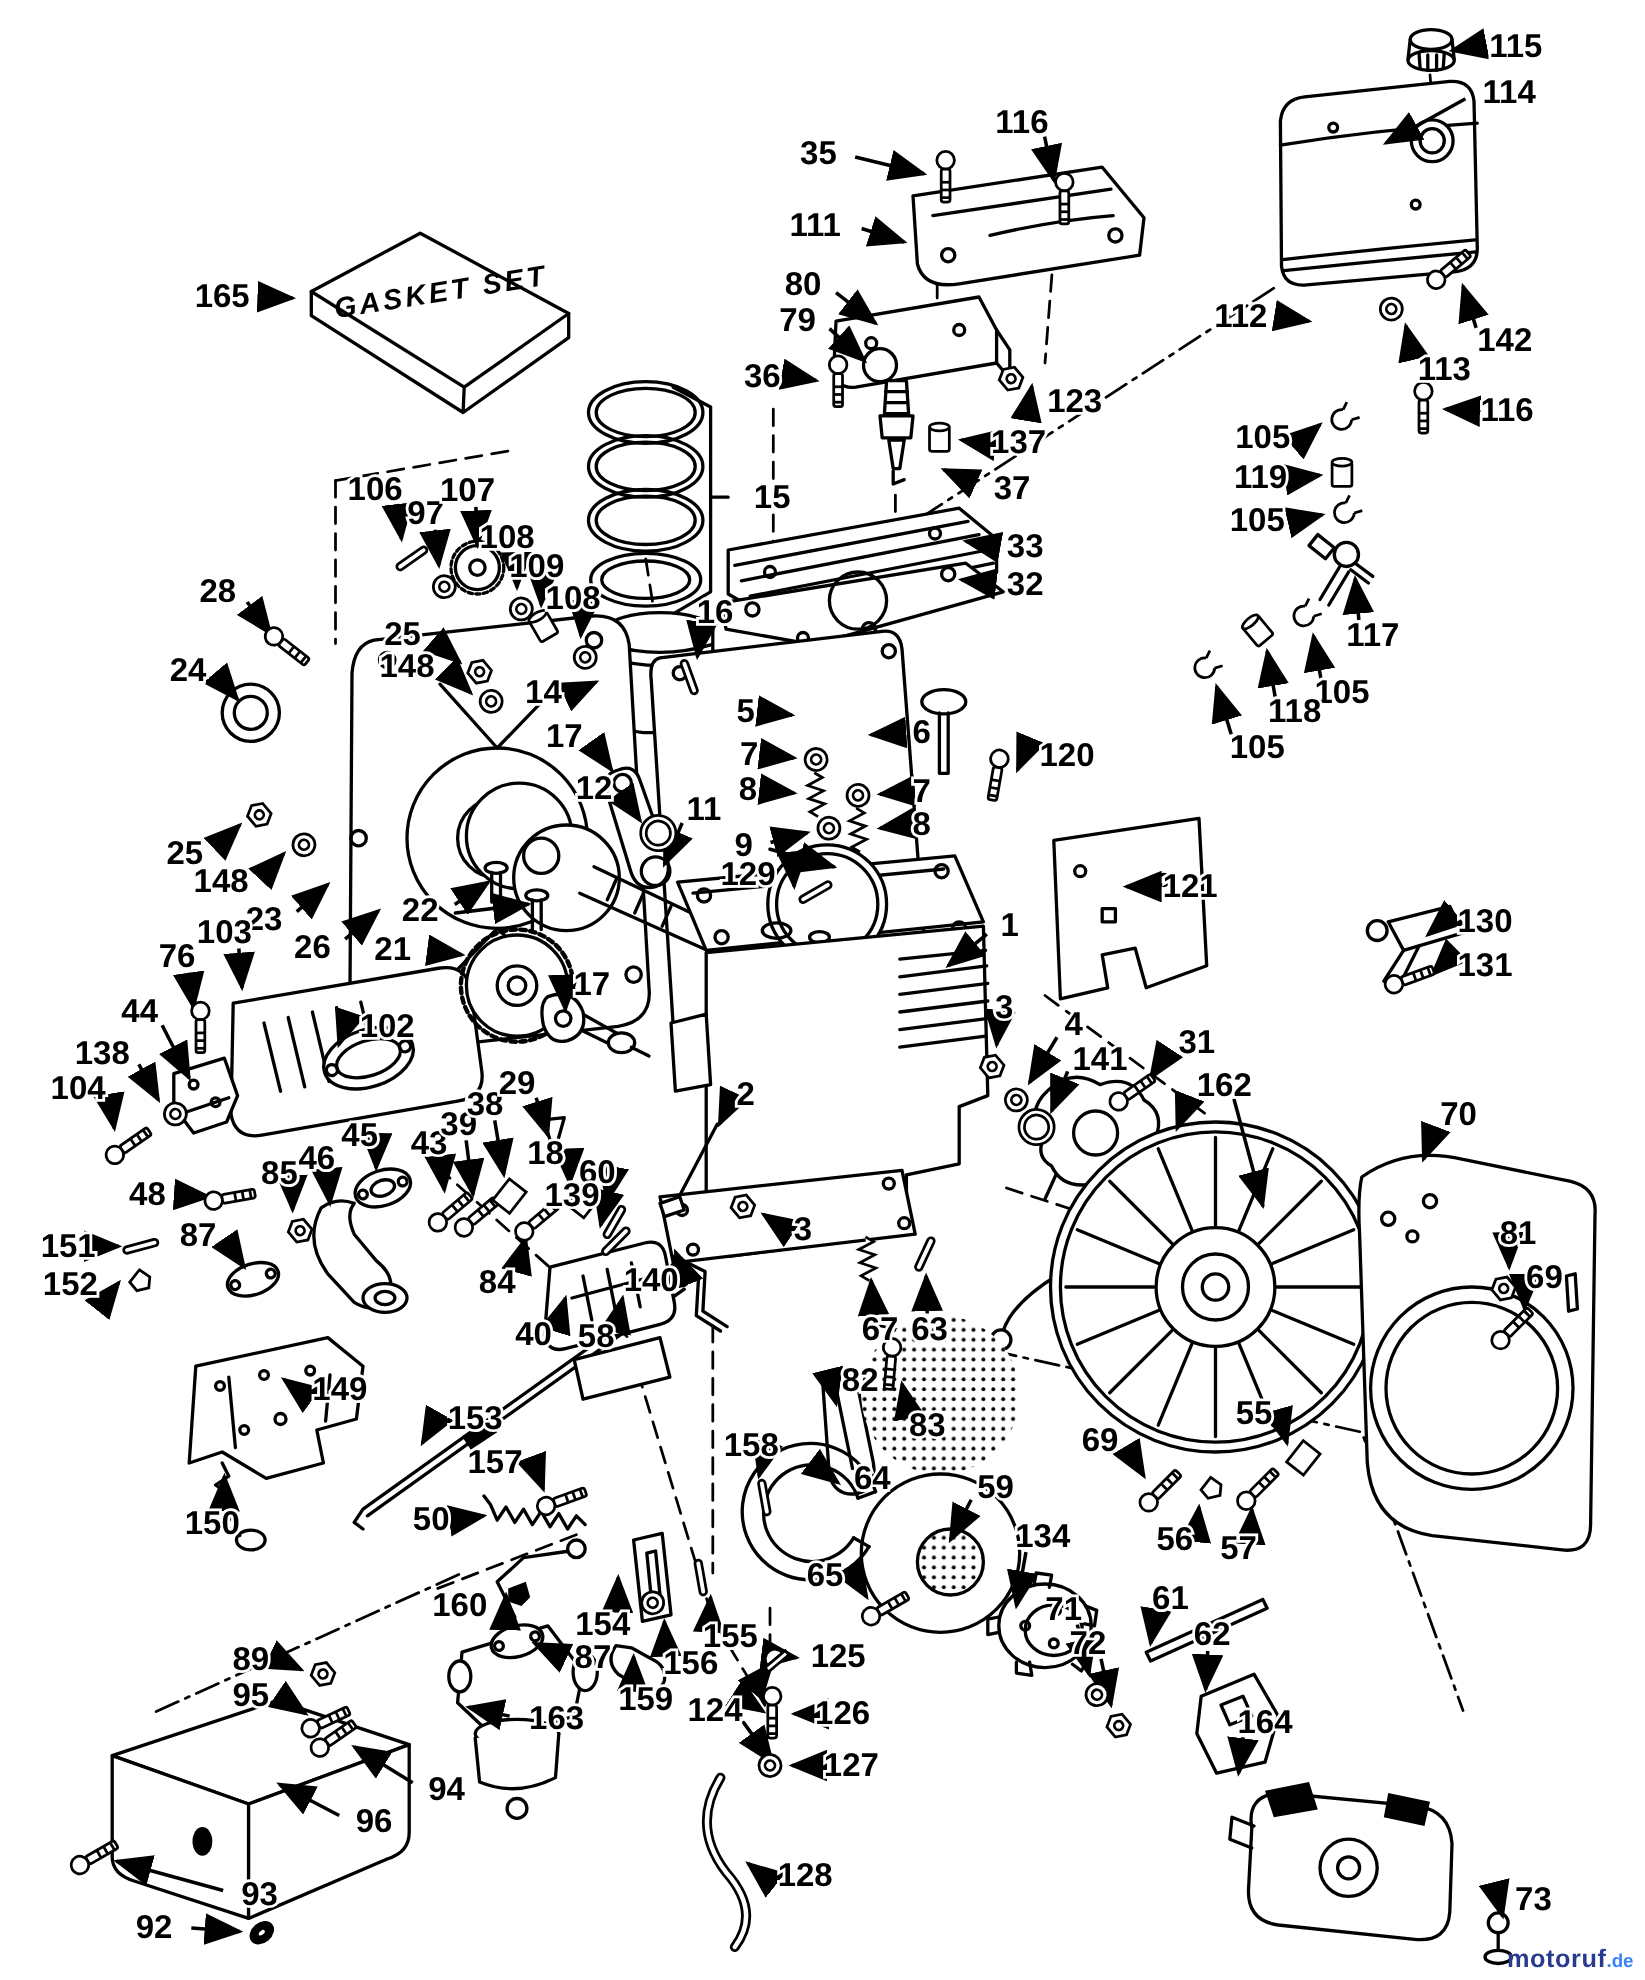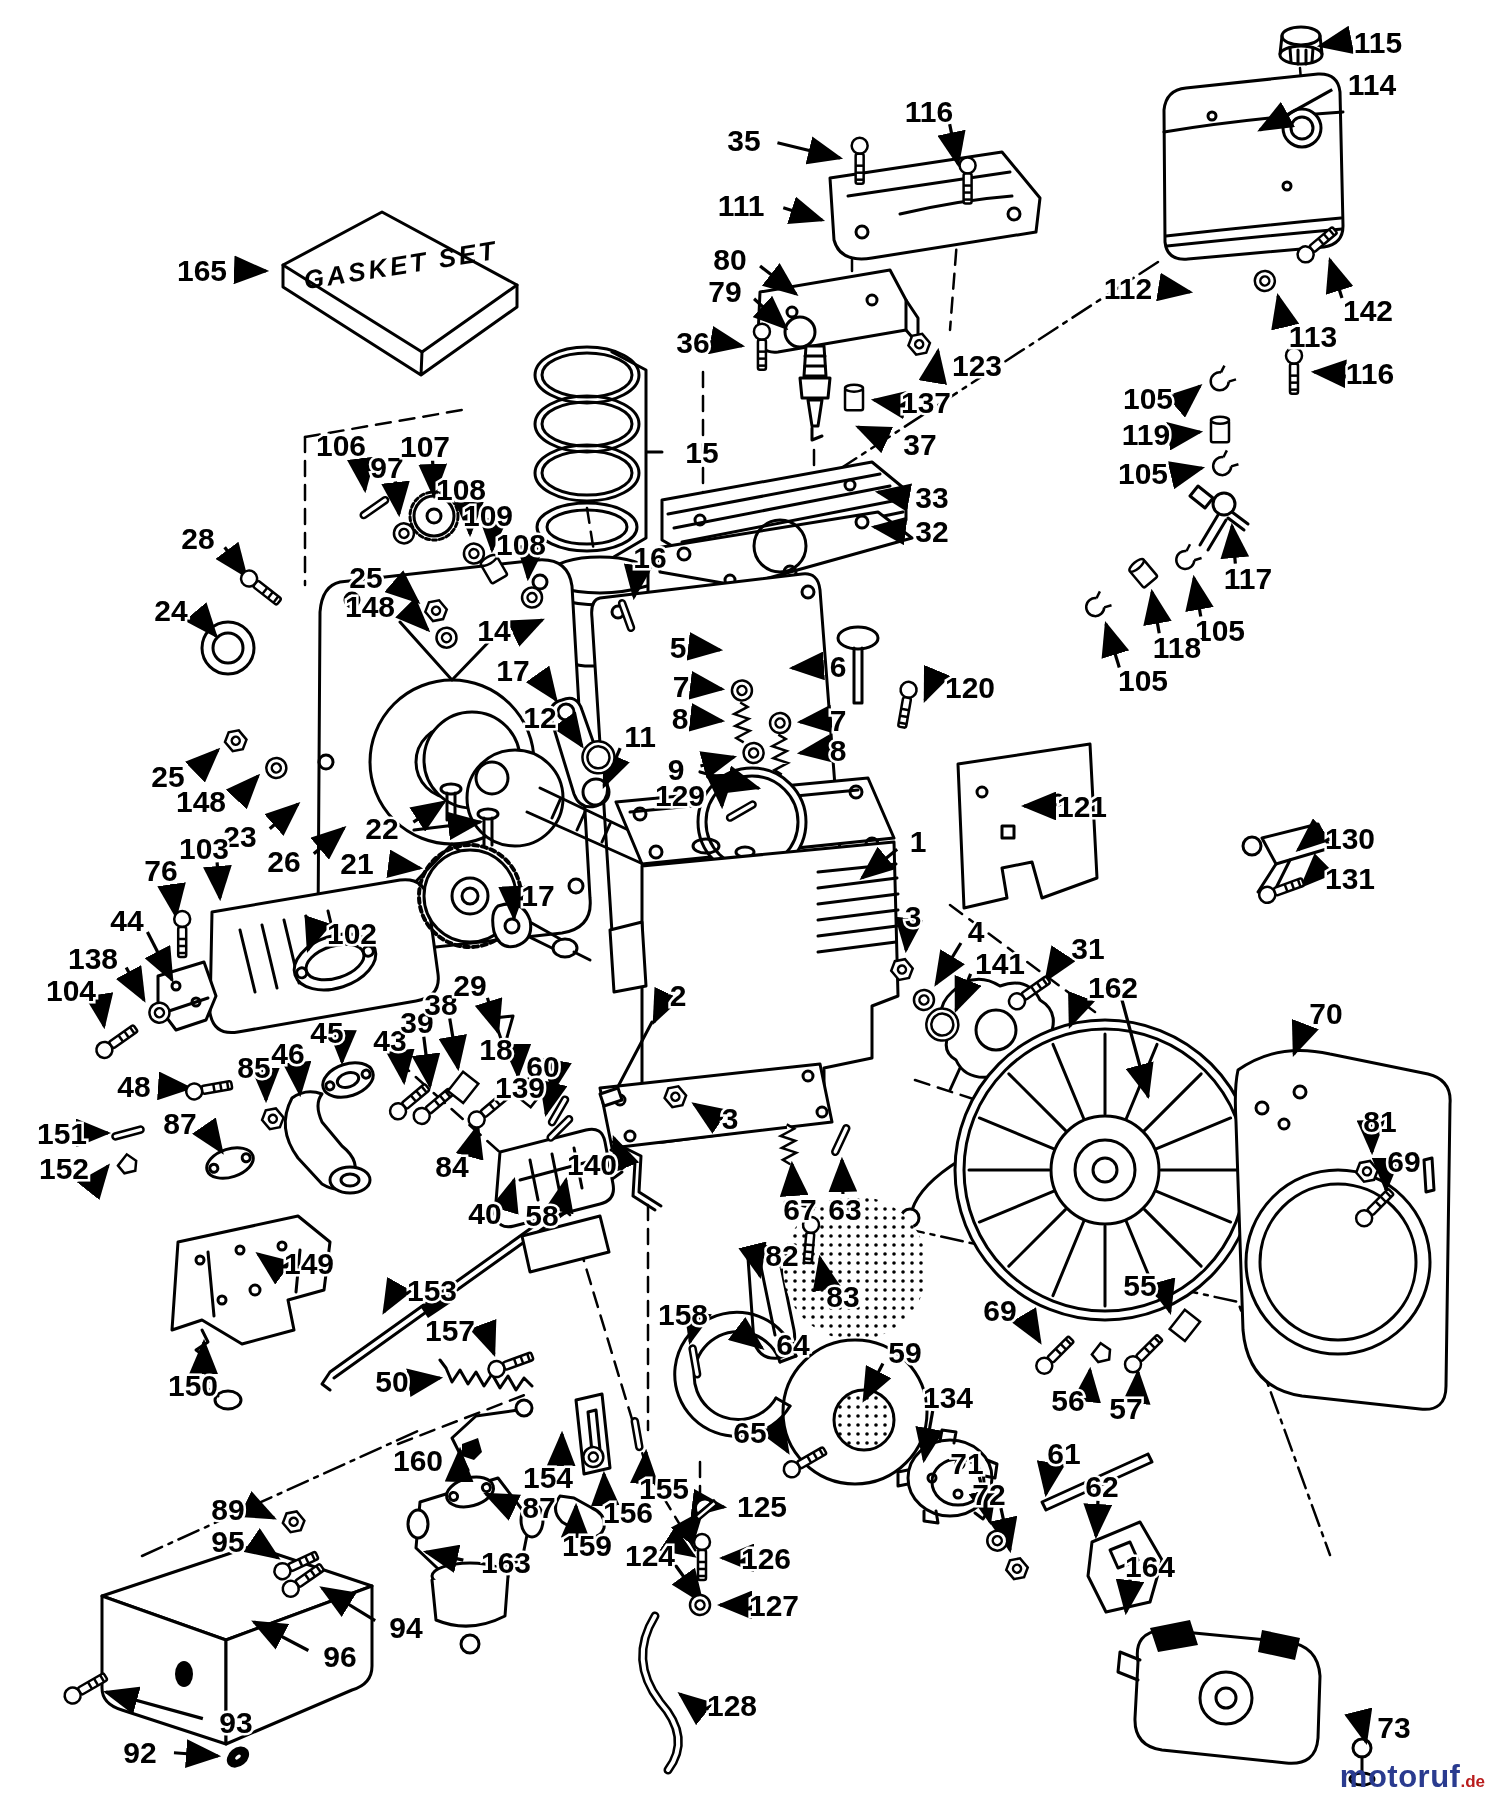--- a/index.html
+++ b/index.html
@@ -7,22 +7,22 @@
   #stage{position:absolute;inset:0;background:#fff;overflow:hidden;}
   svg{position:absolute;left:0;top:0;}
   #static{stroke:#000;stroke-width:3;fill:none;stroke-linecap:round;stroke-linejoin:round;}
   .dash{stroke-dasharray:15,9;stroke-width:2.5;}
   .dashdot{stroke-dasharray:22,7,4,7;stroke-width:2.5;}
   .leader{stroke:#000;stroke-width:3.2;marker-end:url(#arw);}
   .glyph{stroke:#000;stroke-width:2.5;fill:#fff;}
   .plbl{font:700 30px "Liberation Sans",sans-serif;fill:#000;text-anchor:middle;dominant-baseline:central;paint-order:stroke;stroke:#fff;stroke-width:5px;}
   .gtext{font:italic 700 26px "Liberation Sans",sans-serif;letter-spacing:3px;fill:#000;text-anchor:middle;stroke:none;}
   .wm{position:absolute;right:10px;bottom:8px;font-weight:700;line-height:1;}
-  .wm .n{font-size:31px;color:#2a3b8f;letter-spacing:0.5px;}
-  .wm .d{font-size:17px;color:#b91c1c;}
+  .wm .n{font-size:23px;color:#2a3b8f;letter-spacing:0.5px;}
+  .wm .d{font-size:17px;color:#3b82f6;}
 </style>
 </head>
 <body>
 
 <div id="stage">
 <svg width="1495" height="1800" viewBox="0 0 1495 1800">
   <defs>
     <marker id="arw" markerWidth="11" markerHeight="9" refX="10" refY="4.5" orient="auto">
       <path d="M0,0 L11,4.5 L0,9 Z" fill="#000"></path>
     </marker>

